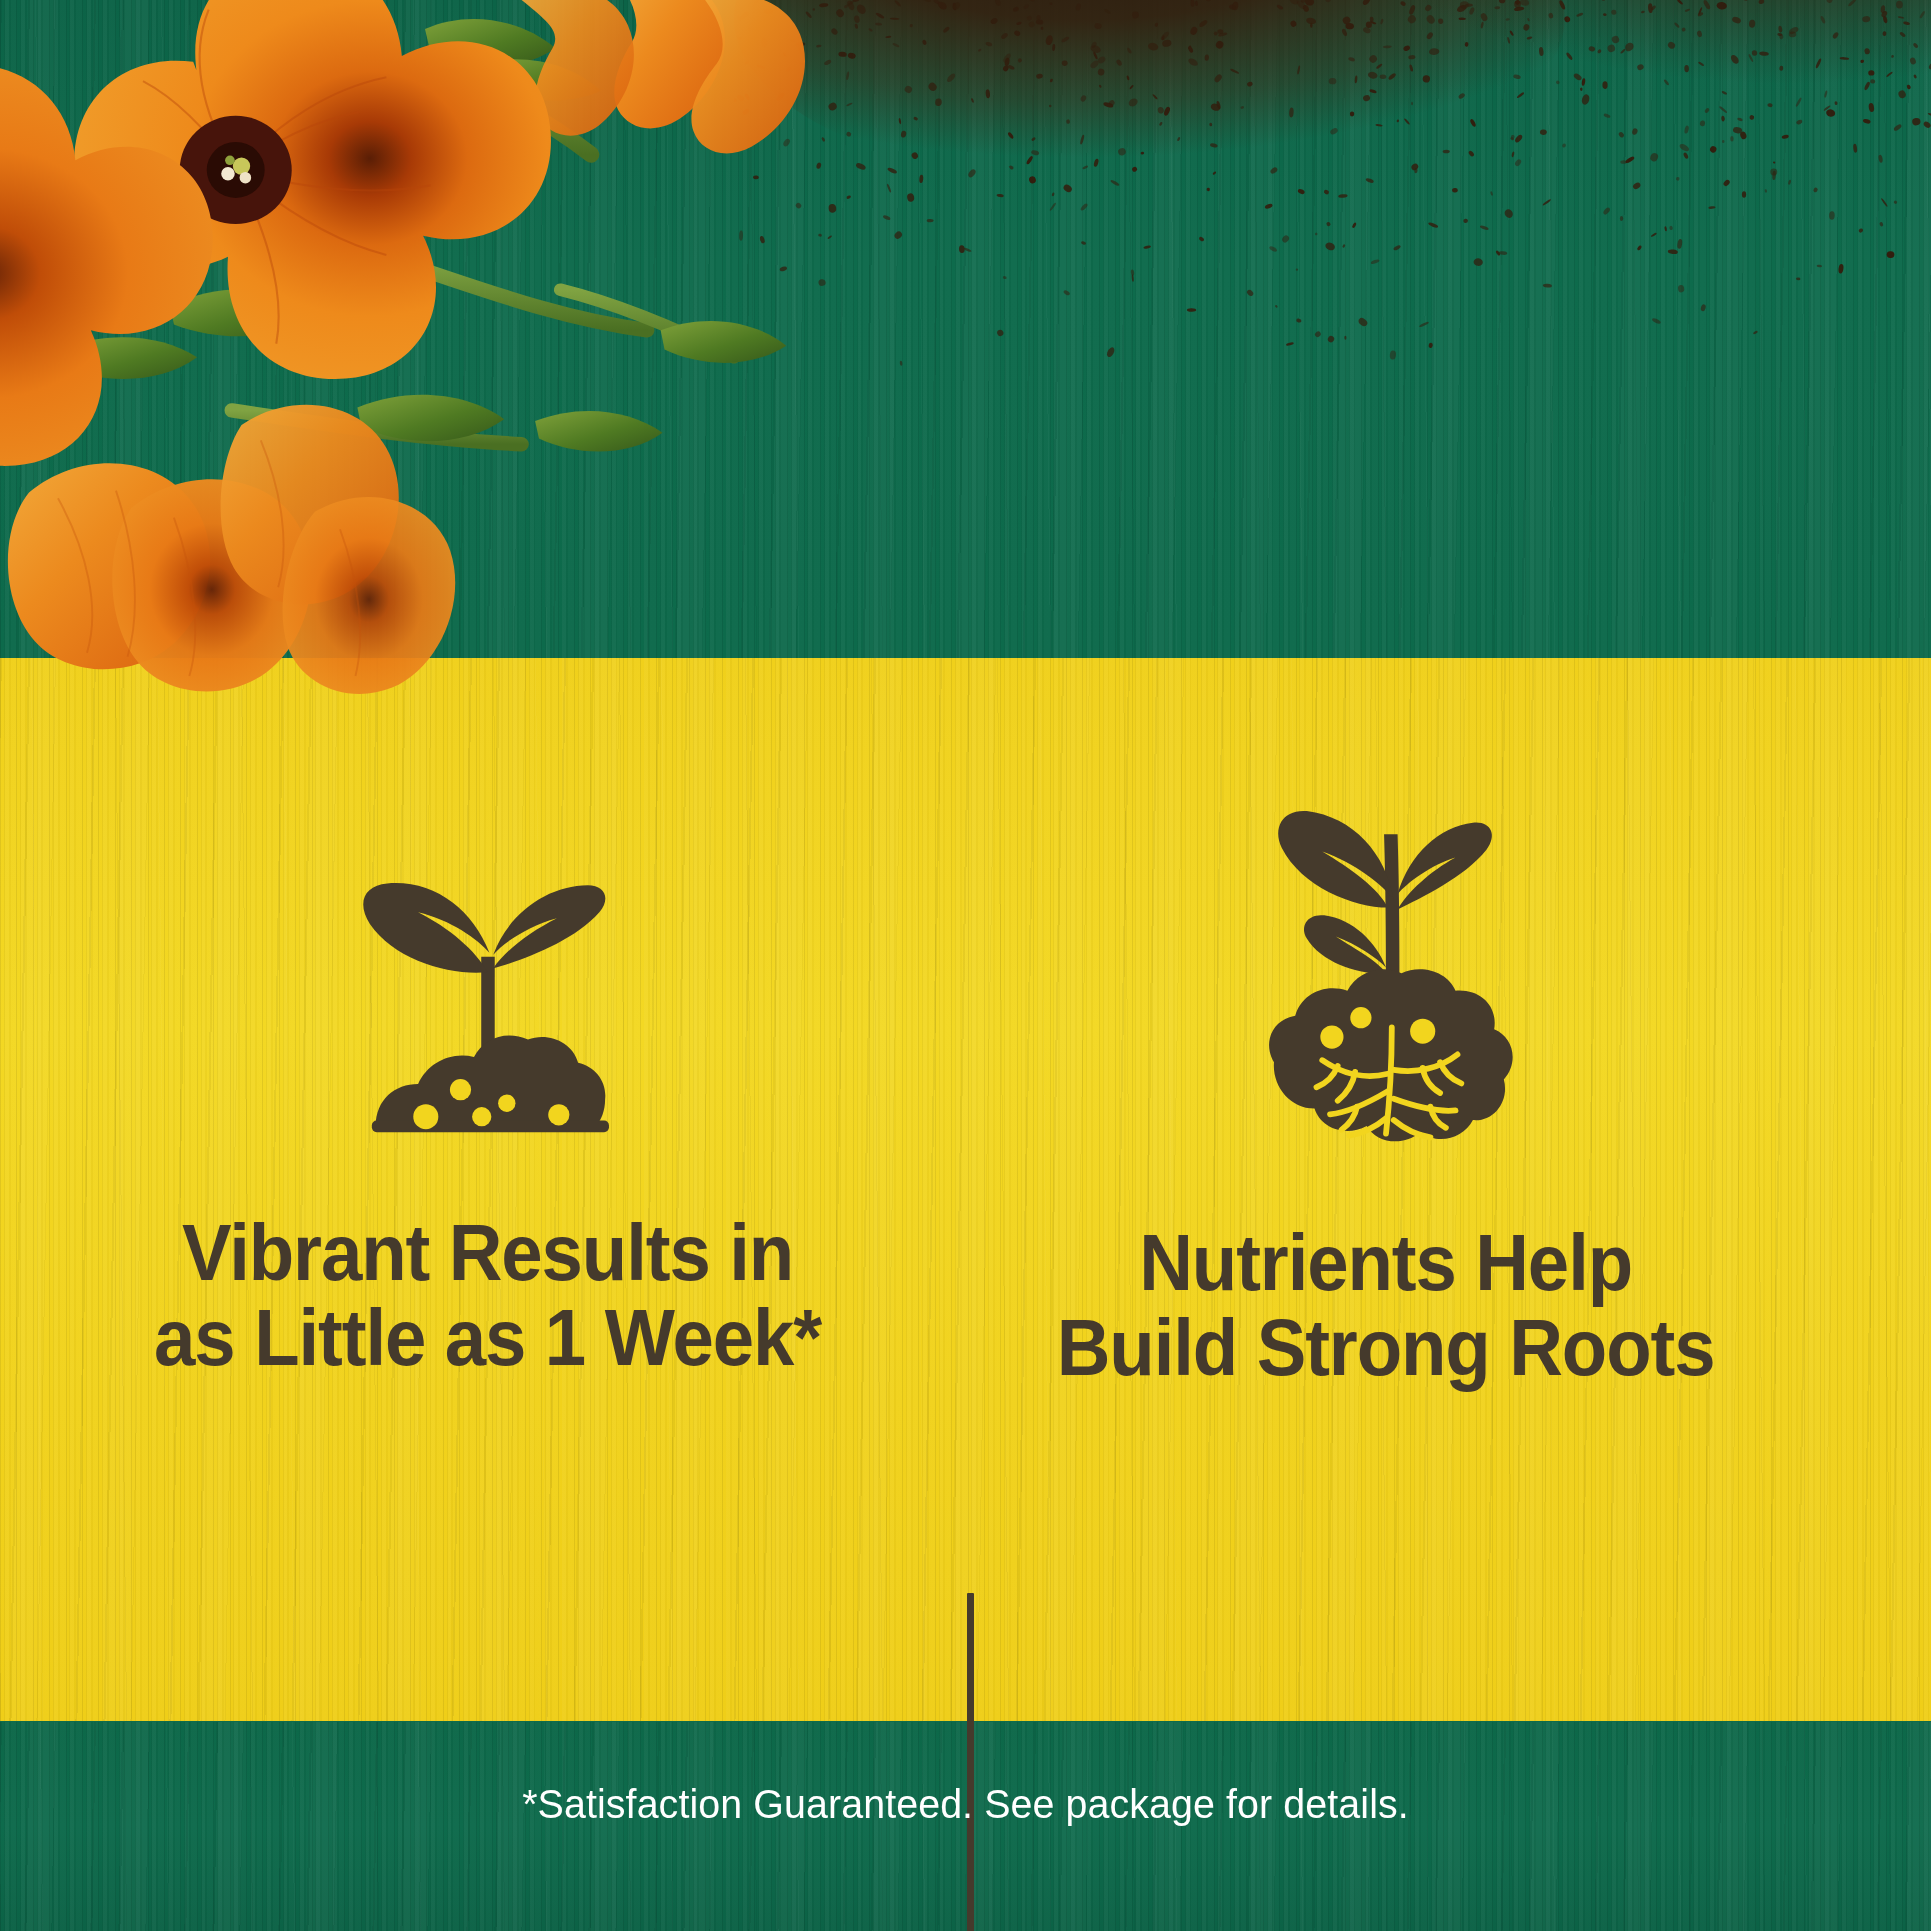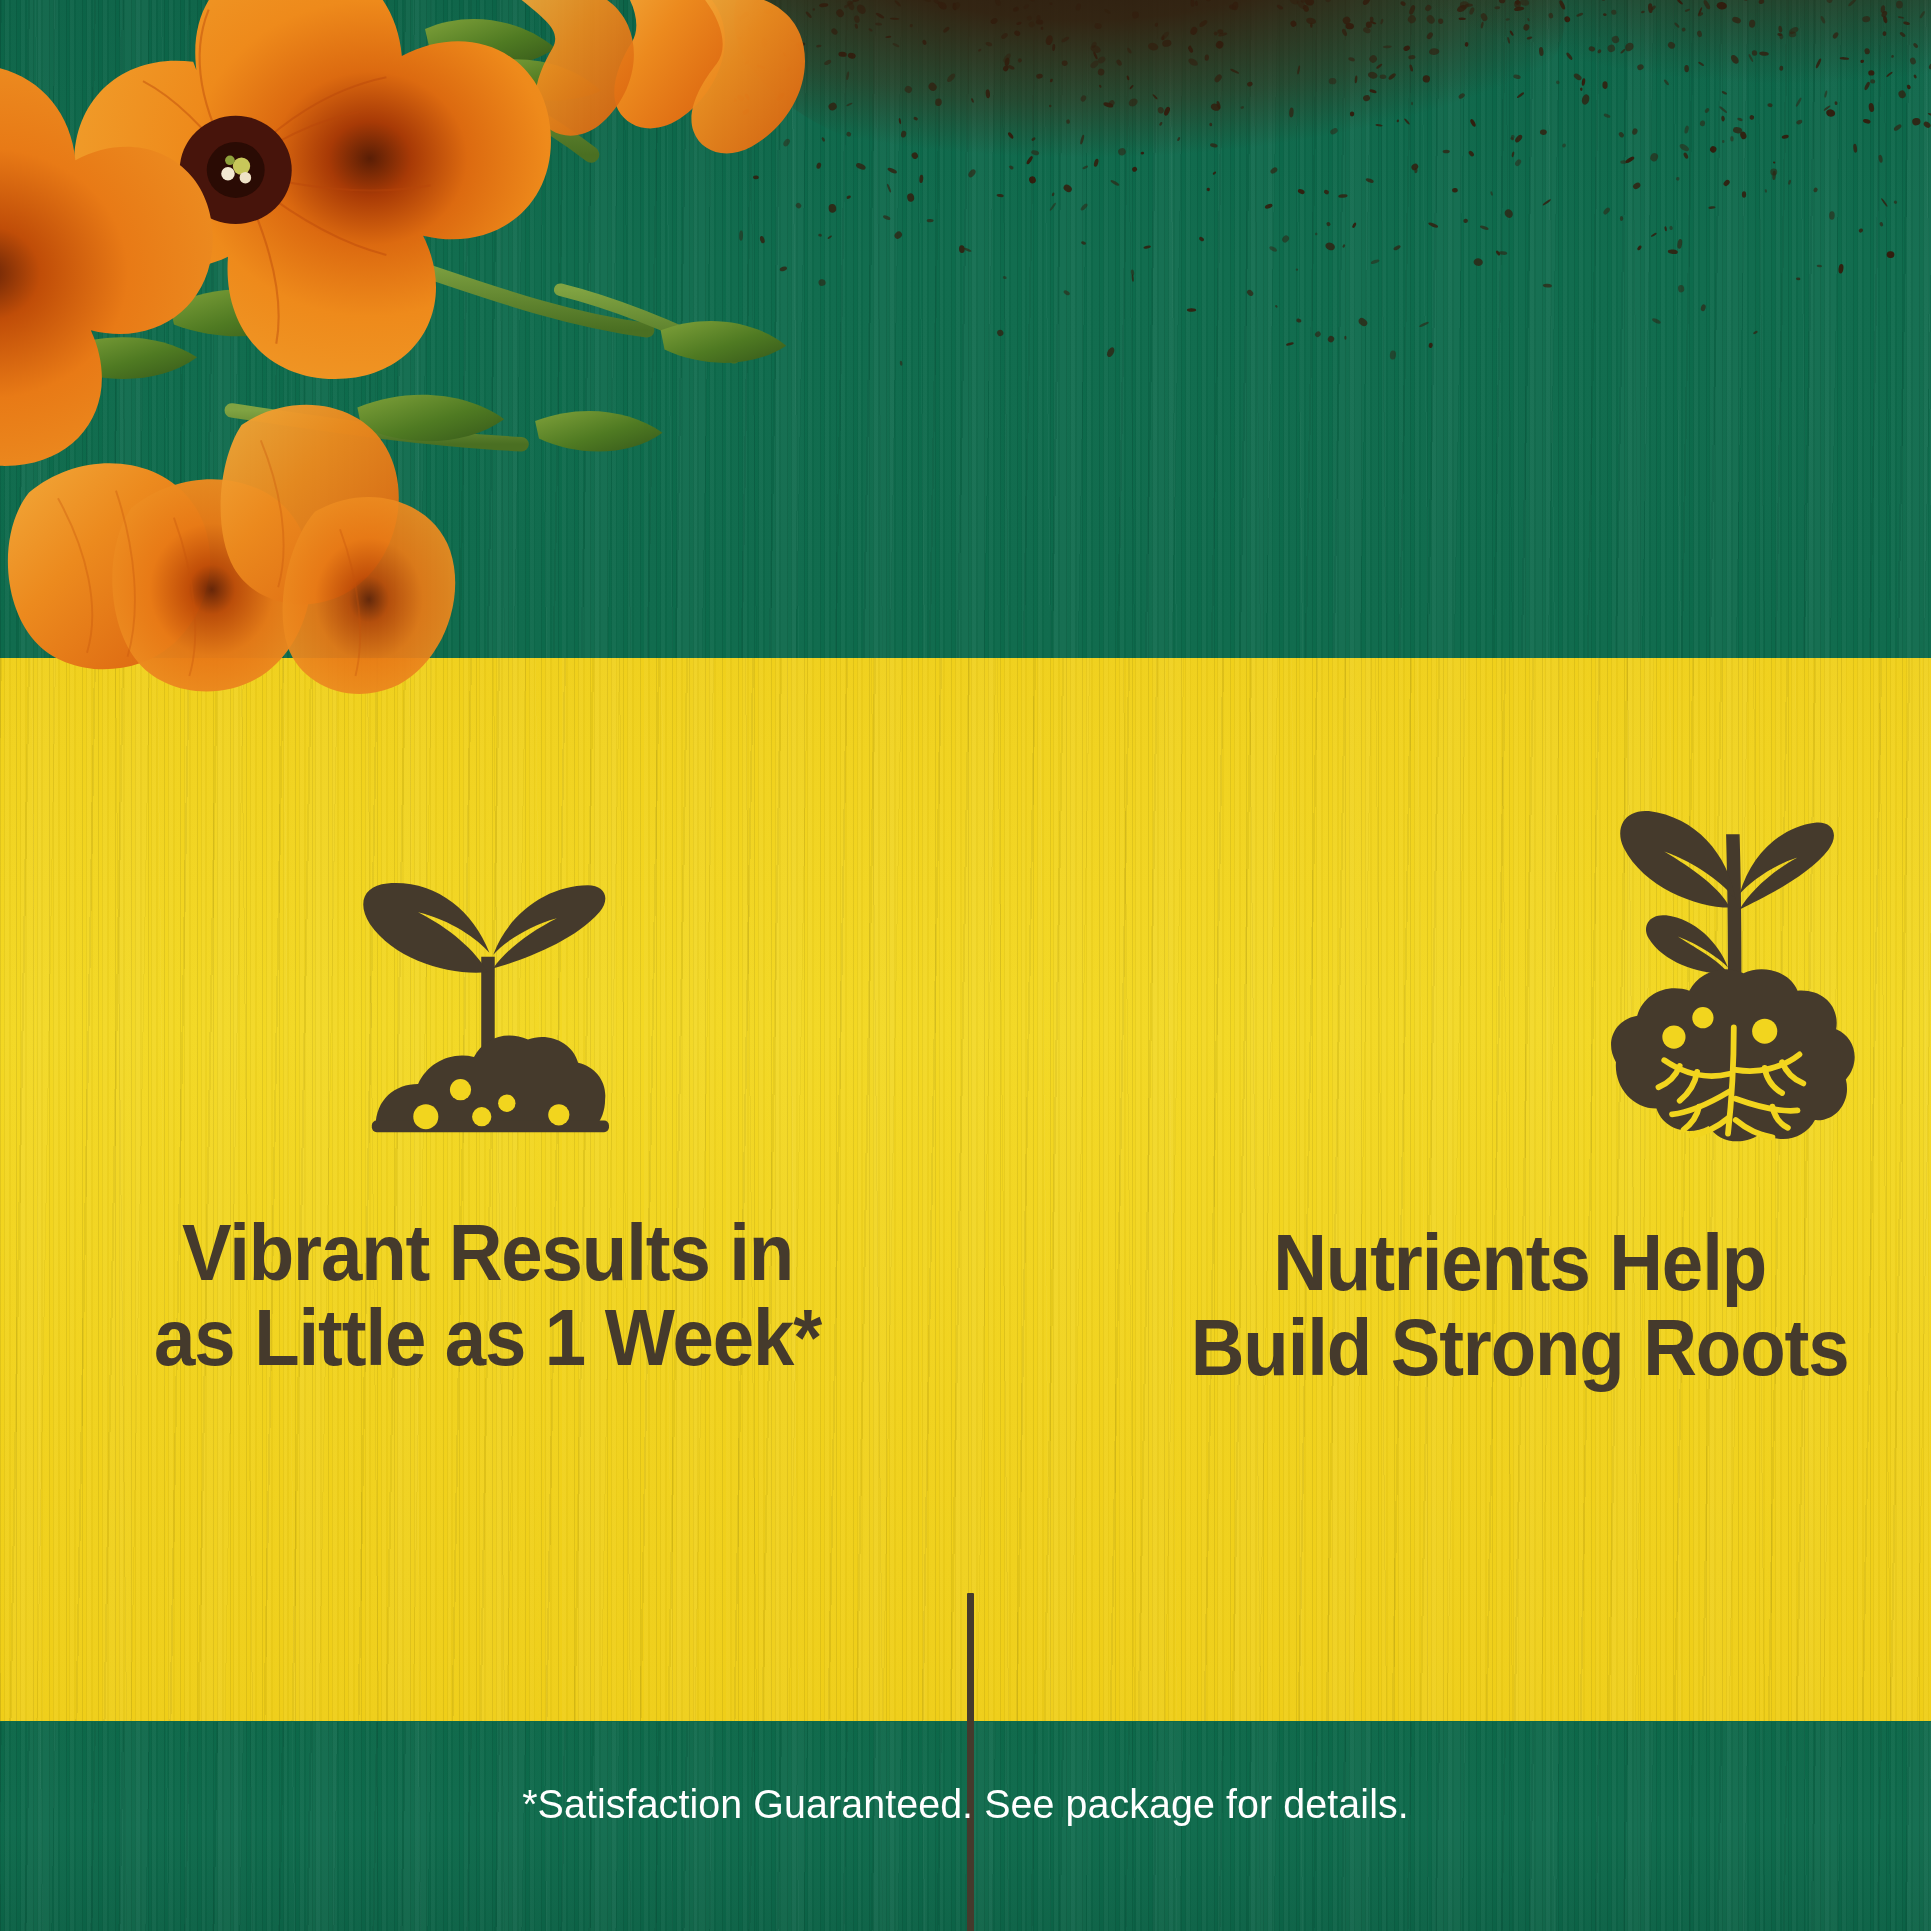--- a/index.html
+++ b/index.html
@@ -56,21 +56,21 @@
   #soil-scatter{position:absolute;left:734px;top:-39px;width:1217px;height:415px;pointer-events:none;}
 
   
   #flower-cluster{position:absolute;left:-58px;top:-29px;width:966px;height:734px;pointer-events:none;}
 
   
   #benefits{position:absolute;left:0;top:658px;width:1931px;height:1063px;}
   .benefit{position:absolute;top:0;height:1063px;display:flex;flex-direction:column;
            align-items:center;}
   #benefit-left{left:58px;width:859px;}
-  #benefit-right{left:1014px;width:859px;align-items:flex-end;}
+  #benefit-right{left:956px;width:859px;}
   .benefit-icon{margin-top:0;}
   #benefit-left .benefit-icon{margin-top:210px;}
   #benefit-right .benefit-icon{margin-top:126px;}
   .benefit-title{
     margin:0;padding:0;
     color:#453A2C;
     font-weight:700;
     font-size:80px;
     line-height:1.06;
     letter-spacing:-1.2px;

